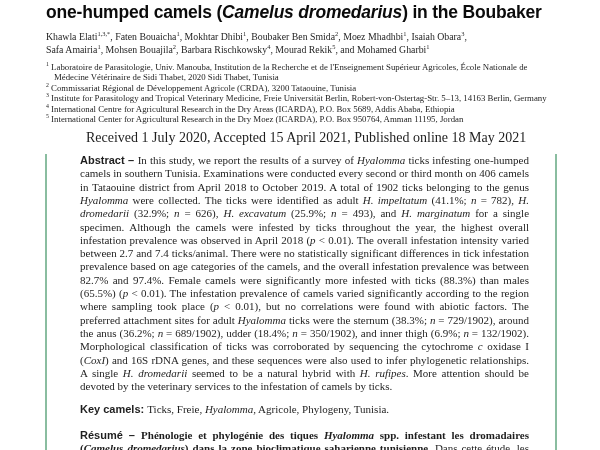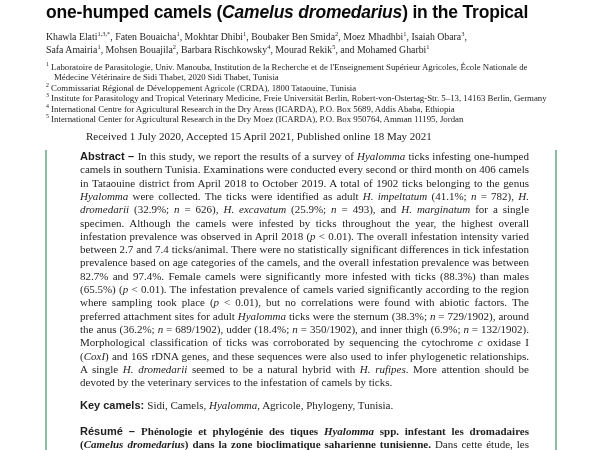--- a/index.html
+++ b/index.html
@@ -8,52 +8,52 @@
     color:#1e1e1e;font-family:"Liberation Serif","DejaVu Serif",serif;
   }
   .title{
     font-family:"Liberation Sans","DejaVu Sans",sans-serif;font-weight:700;
     font-size:17.5px;line-height:21.5px;color:#0b0b0b;margin:2px 28px 0 46px;
     letter-spacing:-0.2px;
   }
   .authors{margin:6px 30px 0 46px;font-size:9.8px;line-height:13.5px;}
   .affils{margin:5px 40px 0 46px;font-size:8.8px;line-height:10.6px;}
   .affil{padding-left:8px;text-indent:-8px;}
-  .dates{margin:5px 0 0 86px;font-size:11px;}
+  .dates{margin:5px 0 0 86px;font-size:14px;}
   .rulebox{
     margin:8px 0 0 45px;width:512px;box-sizing:border-box;
     border-left:2px solid var(--rule,#8abda0);border-right:2px solid var(--rule,#8abda0);
     padding:0 26px 0 33px;min-height:272px;
   }
   .para{font-size:11px;line-height:13.3px;text-align:justify;margin:0;}
   .keywords{margin-top:10px;}
   .resume{margin-top:12px;}
   sup{font-size:0.66em;line-height:0;vertical-align:super;}
   .it{font-style:italic;margin-top:35px;}
   .bd{font-weight:700;}
   .sans{font-family:"Liberation Sans","DejaVu Sans",sans-serif;}
 </style>
 </head>
 <body>
 
 <div class="page">
 
-  <h1 class="title"><span><span>one-humped camels (</span><span class="it">Camelus dromedarius</span><span>) in the Tropical</span></span><br></h1>
+  <h1 class="title"><span><span>one-humped camels (</span><span class="it">Camelus dromedarius</span><span>) in the Boubaker</span></span><br></h1>
 
   <p class="authors"><span>Khawla Elati</span><sup>1,3,*</sup><span>, Faten Bouaicha</span><sup>1</sup><span>, Mokhtar Dhibi</span><sup>1</sup><span>, Boubaker Ben Smida</span><sup>2</sup><span>, Moez Mhadhbi</span><sup>1</sup><span>, Isaiah Obara</span><sup>3</sup><span>,</span><br><span>Safa Amairia</span><sup>1</sup><span>, Mohsen Bouajila</span><sup>2</sup><span>, Barbara Rischkowsky</span><sup>4</sup><span>, Mourad Rekik</span><sup>5</sup><span>, and Mohamed Gharbi</span><sup>1</sup></p>
 
   <div class="affils">
     <div class="affil"><sup>1</sup><span> Laboratoire de Parasitologie, Univ. Manouba, Institution de la Recherche et de l'Enseignement Supérieur Agricoles, École Nationale de Médecine Vétérinaire de Sidi Thabet, 2020 Sidi Thabet, Tunisia</span></div>
-    <div class="affil"><sup>2</sup><span> Commissariat Régional de Développement Agricole (CRDA), 1800 Tataouine, Tunisia</span></div>
+    <div class="affil"><sup>2</sup><span> Commissariat Régional de Développement Agricole (CRDA), 3200 Tataouine, Tunisia</span></div>
     <div class="affil"><sup>3</sup><span> Institute for Parasitology and Tropical Veterinary Medicine, Freie Universität Berlin, Robert-von-Ostertag-Str. 5–13, 14163 Berlin, Germany</span></div>
     <div class="affil"><sup>4</sup><span> International Centre for Agricultural Research in the Dry Areas (ICARDA), P.O. Box 5689, Addis Ababa, Ethiopia</span></div>
     <div class="affil"><sup>5</sup><span> International Center for Agricultural Research in the Dry Moez (ICARDA), P.O. Box 950764, Amman 11195, Jordan</span></div>
   </div>
 
   <div class="dates">Received 1 July 2020, Accepted 15 April 2021, Published online 18 May 2021</div>
 
   <div class="rulebox">
     <p class="para"><span class="bd sans">Abstract – </span><span>In this study, we report the results of a survey of </span><span class="it">Hyalomma</span><span> ticks infesting one-humped camels in southern Tunisia. Examinations were conducted every second or third month on 406 camels in Tataouine district from April 2018 to October 2019. A total of 1902 ticks belonging to the genus </span><span class="it">Hyalomma</span><span> were collected. The ticks were identified as adult </span><span class="it">H. impeltatum</span><span> (41.1%; </span><span class="it">n</span><span> = 782), </span><span class="it">H. dromedarii</span><span> (32.9%; </span><span class="it">n</span><span> = 626), </span><span class="it">H. excavatum</span><span> (25.9%; </span><span class="it">n</span><span> = 493), and </span><span class="it">H. marginatum</span><span> for a single specimen. Although the camels were infested by ticks throughout the year, the highest overall infestation prevalence was observed in April 2018 (</span><span class="it">p</span><span> &lt; 0.01). The overall infestation intensity varied between 2.7 and 7.4 ticks/animal. There were no statistically significant differences in tick infestation prevalence based on age categories of the camels, and the overall infestation prevalence was between 82.7% and 97.4%. Female camels were significantly more infested with ticks (88.3%) than males (65.5%) (</span><span class="it">p</span><span> &lt; 0.01). The infestation prevalence of camels varied significantly according to the region where sampling took place (</span><span class="it">p</span><span> &lt; 0.01), but no correlations were found with abiotic factors. The preferred attachment sites for adult </span><span class="it">Hyalomma</span><span> ticks were the sternum (38.3%; </span><span class="it">n</span><span> = 729/1902), around the anus (36.2%; </span><span class="it">n</span><span> = 689/1902), udder (18.4%; </span><span class="it">n</span><span> = 350/1902), and inner thigh (6.9%; </span><span class="it">n</span><span> = 132/1902). Morphological classification of ticks was corroborated by sequencing the cytochrome </span><span class="it">c</span><span> oxidase I (</span><span class="it">CoxI</span><span>) and 16S rDNA genes, and these sequences were also used to infer phylogenetic relationships. A single </span><span class="it">H. dromedarii</span><span> seemed to be a natural hybrid with </span><span class="it">H. rufipes</span><span>. More attention should be devoted by the veterinary services to the infestation of camels by ticks.</span></p>
-    <p class="para keywords"><span class="bd sans">Key camels: </span><span>Sidi, Camels, </span><span class="it">Hyalomma</span><span>, Agricole, Phylogeny, Tunisia.</span></p>
+    <p class="para keywords"><span class="bd sans">Key camels: </span><span>Ticks, Freie, </span><span class="it">Hyalomma</span><span>, Agricole, Phylogeny, Tunisia.</span></p>
     <p class="para resume"><span class="bd sans">Résumé – </span><span class="bd">Phénologie et phylogénie des tiques </span><span class="it bd">Hyalomma</span><span class="bd"> spp. infestant les dromadaires (</span><span class="it bd">Camelus dromedarius</span><span class="bd">) dans la zone bioclimatique saharienne tunisienne. </span><span>Dans cette étude, les résultats d'une enquête concernant les tiques </span><span class="it">Hyalomma</span><span> infestant les dromadaires dans le sud de la Tunisie sont présentés. Des examens ont été menés tous les deux ou trois mois sur 406 dromadaires dans le district de Tataouine entre avril 2018 et octobre 2019. Au total, 1902 tiques appartenant au genre </span></p>
   </div>
 
 </div>
 
 </body></html>

